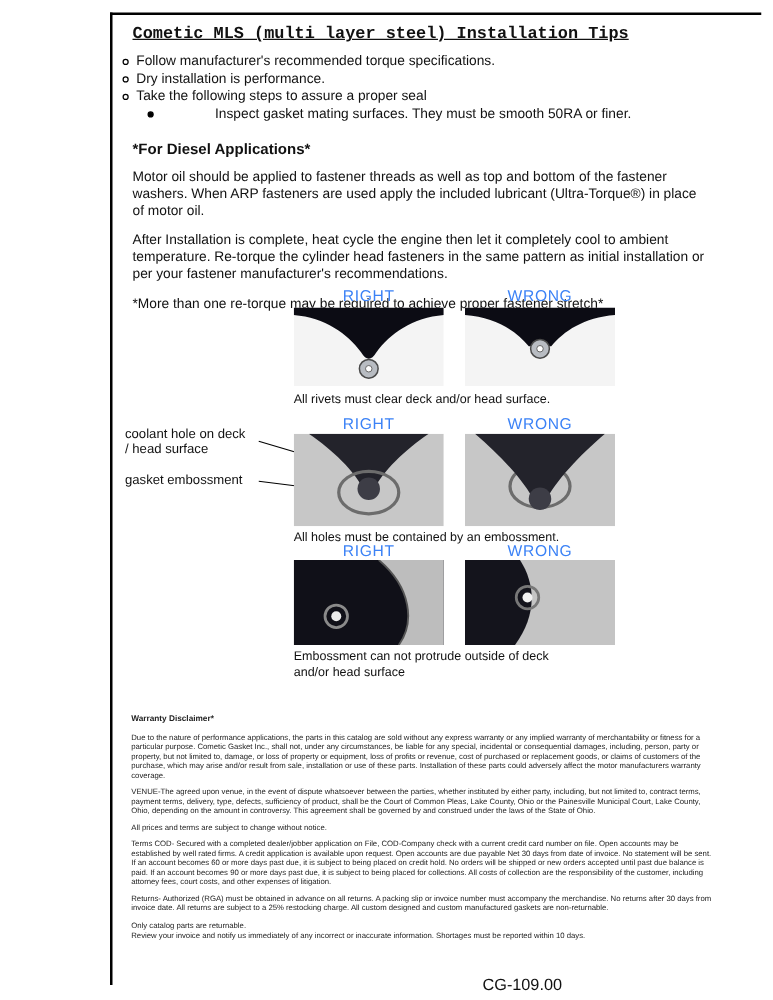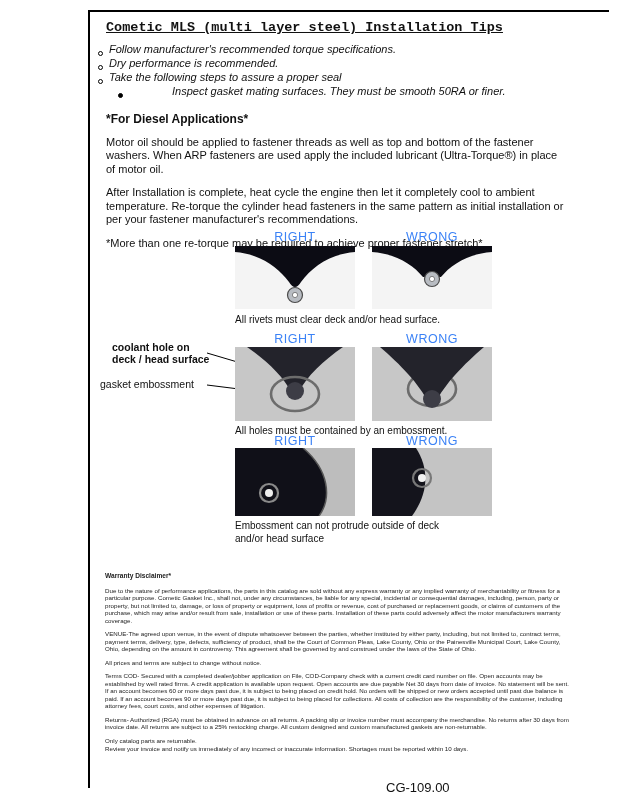--- a/index.html
+++ b/index.html
@@ -14,21 +14,21 @@
 
   .border-top  { position:absolute; left:88px; top:10px; width:521px; height:2px; background:#000; }
   .border-left { position:absolute; left:88px; top:10px; width:2px; height:778px; background:#000; }
 
   .title {
     position:absolute; left:106px; top:20px; width:480px;
     font-size:13.5px; font-weight:bold; text-decoration:underline;font-family:Liberation Mono, monospace;
   }
 
   .tips { position:absolute; left:98px; top:43px; width:490px; font-size:11px; }
-  .tip  { display:flex; align-items:flex-end; margin-bottom:1.5px; line-height:12.5px;font-style:italic; }
+  .tip  { display:flex; align-items:flex-start; margin-bottom:1.5px; line-height:12.5px; }
   .tip.sub { margin-left:20px;gap:43px; }
   .b-open, .b-fill {
     flex:0 0 auto; width:5px; height:5px; border-radius:50%;
     margin:3.5px 6px 0 0; border:1px solid #000;
   }
   .b-fill { background:#000; }
 
   .diesel { position:absolute; left:106px; top:113px; width:470px; font-size:11px; line-height:13.5px; }
   .diesel-heading { font-weight:bold; font-size:12px; margin-bottom:9px; }
   .diesel p { margin-bottom:10px; width:462px; }
@@ -60,21 +60,21 @@
 
   <h1 class="title">Cometic MLS (multi layer steel) Installation Tips</h1>
 
   <div class="tips">
     <div class="tip">
       <span class="b-open"></span>
       <span>Follow manufacturer's recommended torque specifications.</span>
     </div>
     <div class="tip">
       <span class="b-open"></span>
-      <span>Dry performance is recommended.</span>
+      <span>Dry installation is performance.</span>
     </div>
     <div class="tip">
       <span class="b-open"></span>
       <span>Take the following steps to assure a proper seal</span>
     </div>
     <div class="tip sub">
       <span class="b-fill"></span>
       <span>Inspect gasket mating surfaces.  They must be smooth 50RA or finer.</span>
     </div>
   </div>
@@ -103,21 +103,21 @@
       <path d="M0,0 H120 V6 C95,8 79,19 69,31 L51,31 C41,19 25,8 0,6 Z" fill="#0c0c14"></path>
       <circle cx="60" cy="33" r="7.5" fill="#b8bcc2" stroke="#4a4a4a" stroke-width="1.2"></circle>
       <circle cx="60" cy="33" r="2.6" fill="#ffffff" stroke="#666" stroke-width="0.8"></circle>
     </svg>
   </div>
   <div class="dg-caption" style="left:235px; top:313px; width:290px;">All rivets must clear deck and/or head surface.</div>
 
   <div class="dg-label" style="left:235px; top:332px;">RIGHT</div>
   <div class="dg-label" style="left:372px; top:332px;">WRONG</div>
 
-  <div class="ann" style="left:112px; top:341px; width:100px;font-weight:bold;">coolant hole on deck / head surface</div>
+  <div class="ann" style="left:100px; top:341px; width:100px;">coolant hole on deck / head surface</div>
   <div class="ann" style="left:100px; top:378px; width:104px;">gasket embossment</div>
   <svg class="connectors" width="62" height="52">
     <line x1="2" y1="8" x2="56" y2="24" stroke="#000" stroke-width="1"></line>
     <line x1="2" y1="40" x2="50" y2="46" stroke="#000" stroke-width="1"></line>
   </svg>
 
   <div class="dg-panel" style="left:235px; top:347px;">
     <svg viewBox="0 0 120 74" width="120" height="74">
       <rect width="120" height="74" fill="#c7c7c7"></rect>
       <path d="M12,0 H108 C89,13 71,30 64,45 H56 C49,30 31,13 12,0 Z" fill="#23232b"></path>

